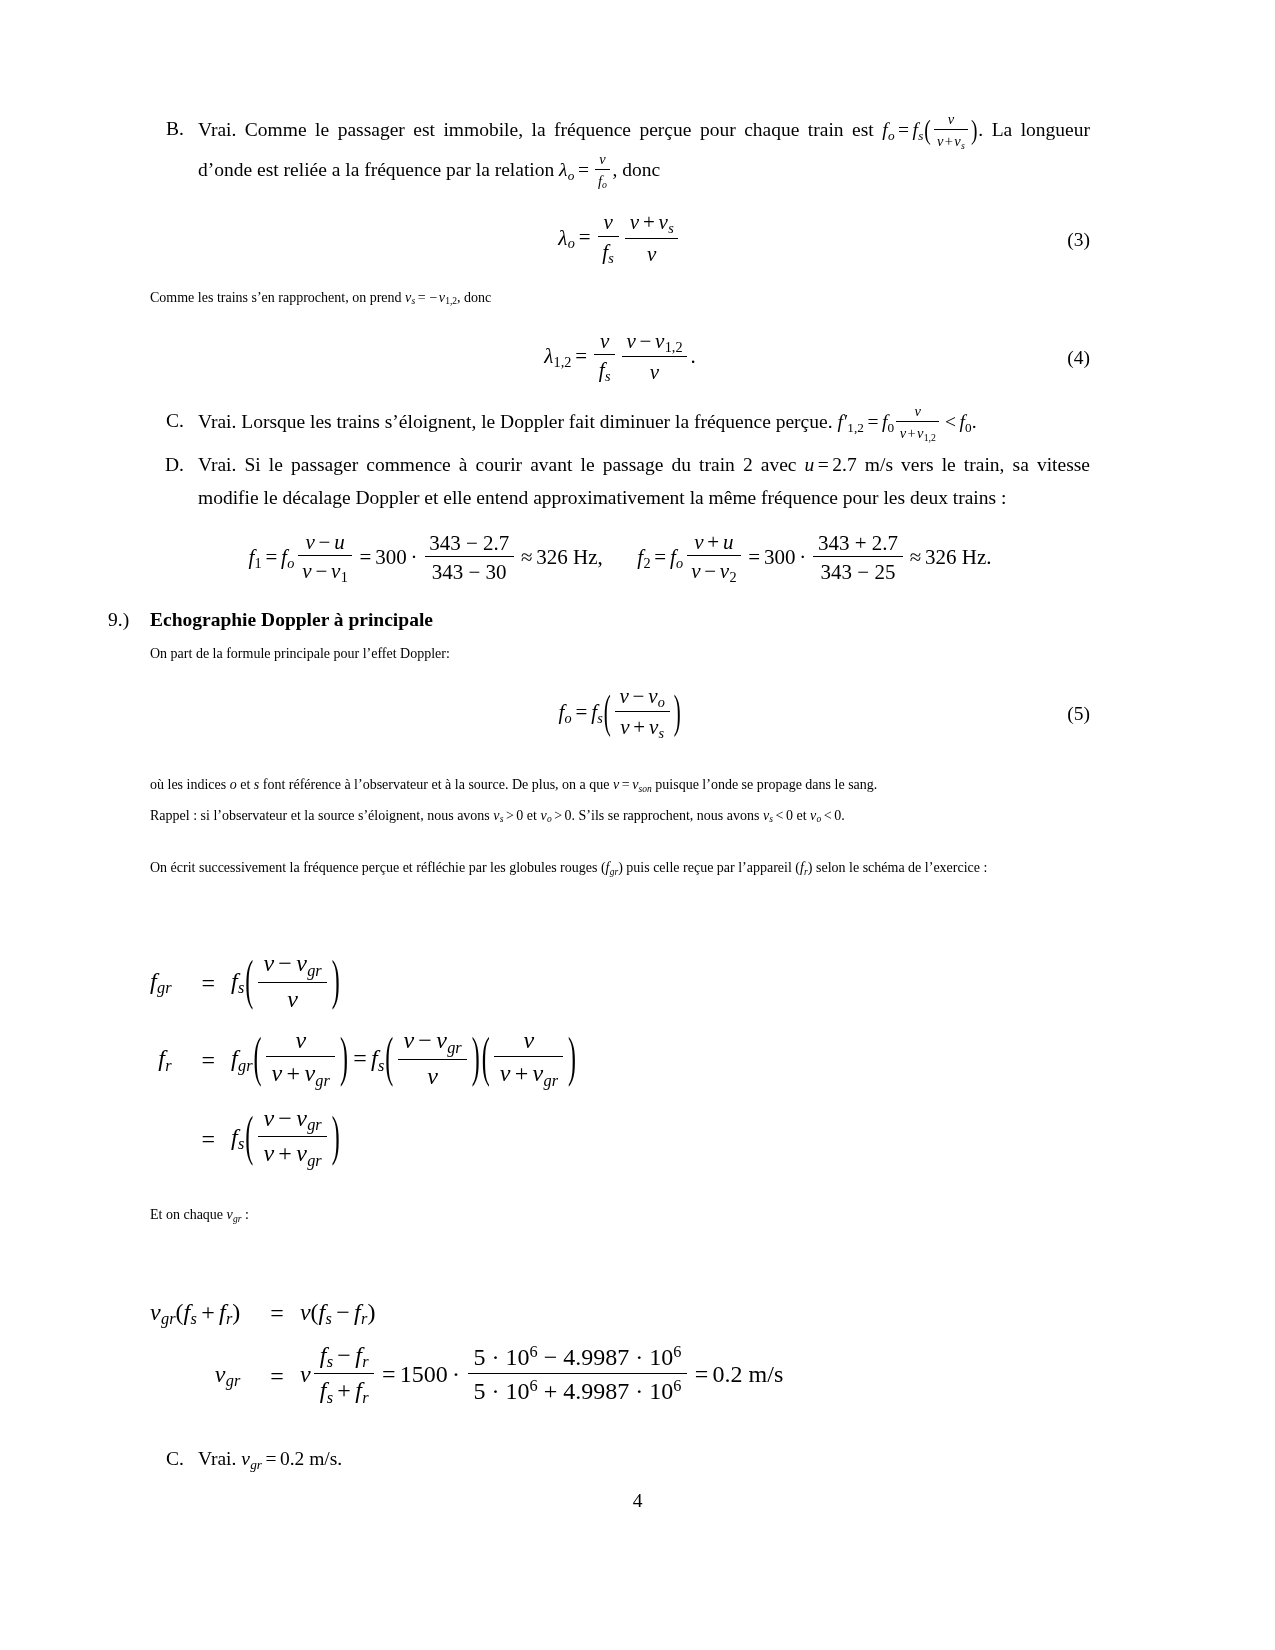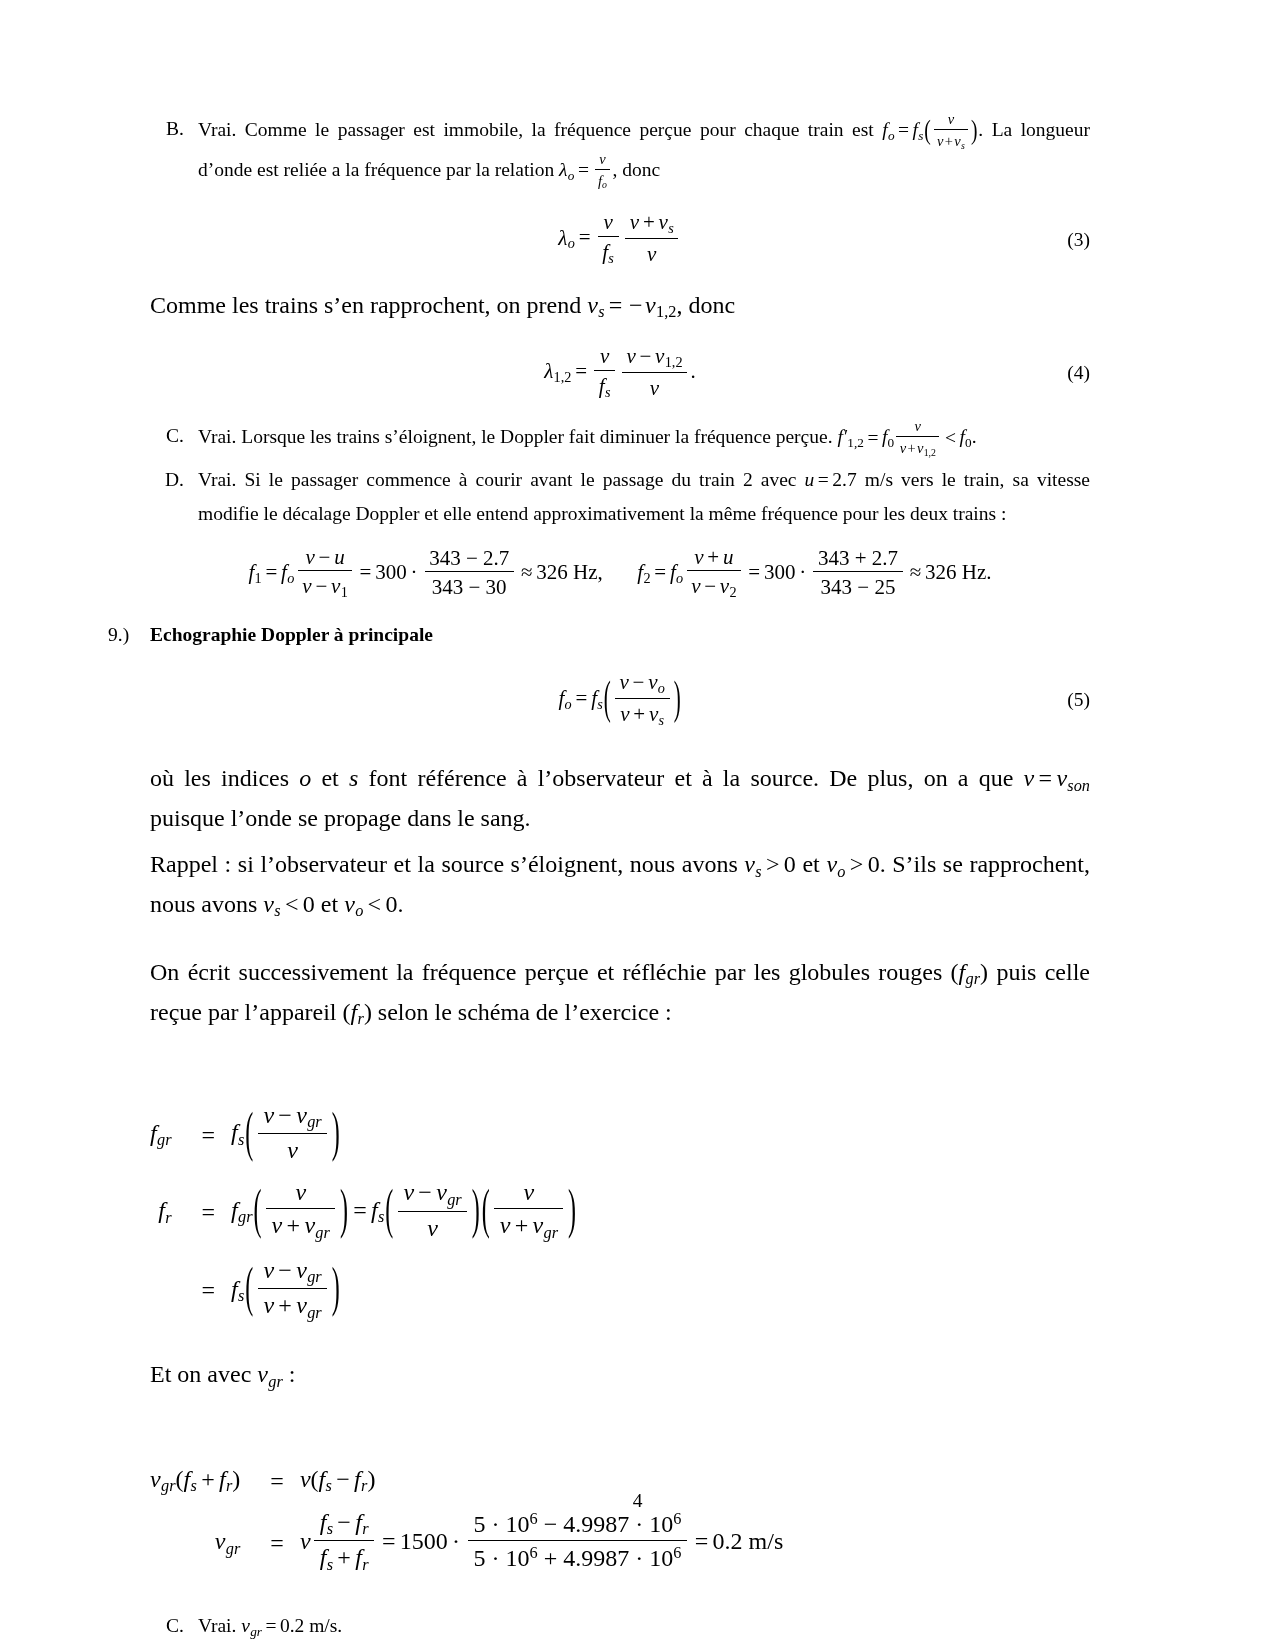--- a/index.html
+++ b/index.html
@@ -102,21 +102,21 @@
     position: absolute;
     left: 0;
     top: 0;
     width: 32px;
     text-align: left;
     font-size: 19.5px;
   }
   .numbered .heading { font-weight: bold; }
 
   p.body {
-    font-size: 24px;
+    font-size: 14px;
     line-height: 1.66;
     margin: 6px 0;
     text-align: justify;
   }
   p.body.indent { margin-left: 48px; }
   p.body.tight { margin: 2px 0; }
 
   
   .display {
     position: relative;
@@ -214,20 +214,21 @@
       <span class="mi">f</span><span class="sub up">1</span><span class="mo">=</span><span class="mi">f</span><span class="sub">o</span><span class="frac"><span class="num"><span class="mi">v</span><span class="mo">−</span><span class="mi">u</span></span><span class="den"><span class="mi">v</span><span class="mo">−</span><span class="mi">v</span><span class="sub up">1</span></span></span><span class="mo">=</span><span class="mr">300</span><span class="mo">·</span><span class="frac"><span class="num"><span class="mr">343 − 2.7</span></span><span class="den"><span class="mr">343 − 30</span></span></span><span class="mo">≈</span><span class="mr">326 Hz,</span>
       <span style="display:inline-block;width:24px"></span>
       <span class="mi">f</span><span class="sub up">2</span><span class="mo">=</span><span class="mi">f</span><span class="sub">o</span><span class="frac"><span class="num"><span class="mi">v</span><span class="mo">+</span><span class="mi">u</span></span><span class="den"><span class="mi">v</span><span class="mo">−</span><span class="mi">v</span><span class="sub up">2</span></span></span><span class="mo">=</span><span class="mr">300</span><span class="mo">·</span><span class="frac"><span class="num"><span class="mr">343 + 2.7</span></span><span class="den"><span class="mr">343 − 25</span></span></span><span class="mo">≈</span><span class="mr">326 Hz.</span>
     </div>
 
     <div class="numbered">
       <span class="marker">9.)</span>
       <span class="heading">Echographie Doppler à principale</span>
     </div>
 
+    <p class="body indent tight">On part de la formule principale pour l’effet Doppler:</p>
 
     <div class="display" style="margin-top:20px;margin-bottom:30px">
       <span class="mi">f</span><span class="sub">o</span><span class="mo">=</span><span class="mi">f</span><span class="sub">s</span><span class="paren">(</span><span class="frac"><span class="num"><span class="mi">v</span><span class="mo">−</span><span class="mi">v</span><span class="sub">o</span></span><span class="den"><span class="mi">v</span><span class="mo">+</span><span class="mi">v</span><span class="sub">s</span></span></span><span class="paren">)</span>
       <span class="tag">(5)</span>
     </div>
 
     <p class="body">
       <span>où les indices</span>
       <span class="mi">o</span>
       <span>et</span>
@@ -279,21 +280,21 @@
         <td class="lhs"></td>
         <td class="rel">=</td>
         <td class="rhs">
           <span class="mi">f</span><span class="sub">s</span><span class="paren">(</span><span class="frac"><span class="num"><span class="mi">v</span><span class="mo">−</span><span class="mi">v</span><span class="sub">gr</span></span><span class="den"><span class="mi">v</span><span class="mo">+</span><span class="mi">v</span><span class="sub">gr</span></span></span><span class="paren">)</span>
         </td>
       </tr>
     </tbody>
       </table>
 
     <p class="body">
-      <span>Et on avec</span>
+      <span>Et on chaque</span>
       <span class="mi">v</span><span class="sub">gr</span>
       <span>:</span>
     </p>
 
     <div class="spacer-lg"></div>
 
     <table class="aligned eqblock-2">
       <tbody>
           <tr>
         <td class="lhs">

